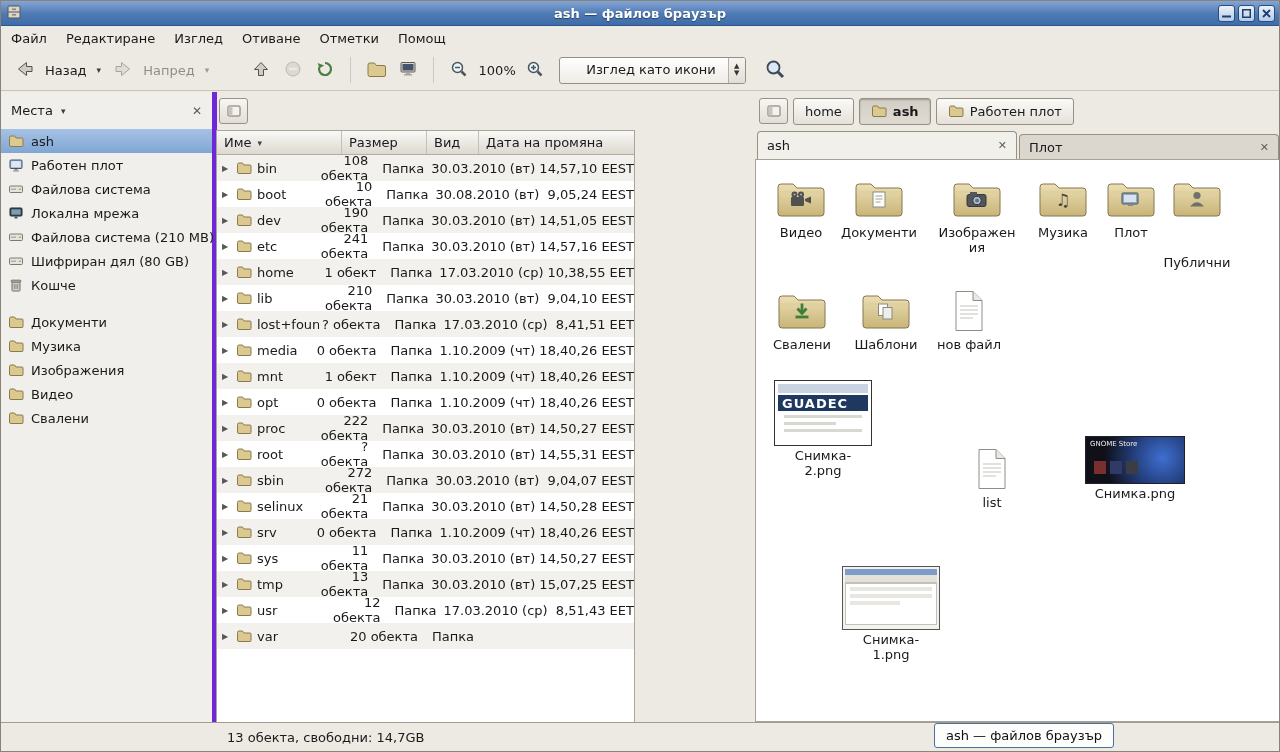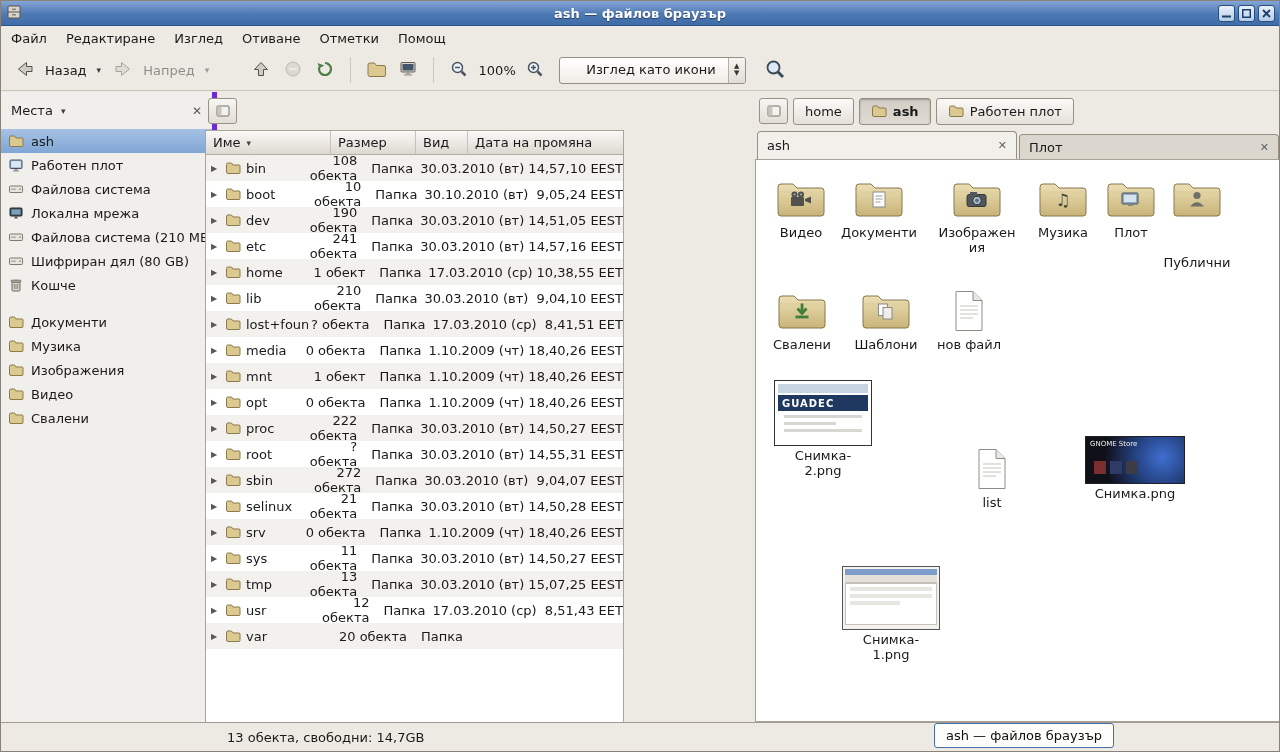--- a/index.html
+++ b/index.html
@@ -42,21 +42,21 @@
   .sidebar{position:absolute;left:0;top:91px;width:216px;bottom:29px;background:#f1efeb;border-right:5px solid #6d28d9;}
   .sidebar-header{height:37px;display:flex;align-items:center;padding:0 10px;gap:8px;}
   .sidebar-header .close{margin-left:auto;color:#5a5a5a;font-size:12px;}
   .side-item{height:24px;display:flex;align-items:center;gap:7px;padding:0 7px;}
   .side-item.selected{background:linear-gradient(#a6c2e4,#80a6d4);}
   .side-item.group-start{margin-top:13px;}
   .side-item .s-icon{width:16px;height:16px;flex:none;}
   .side-item .s-label{white-space:nowrap;}
 
   
-  .pane-list{position:absolute;left:200px;top:91px;width:423px;bottom:29px;}
+  .pane-list{position:absolute;left:211px;top:91px;width:423px;bottom:29px;}
   .pane-mini{height:38px;display:flex;align-items:center;padding-left:7px;}
   .mini-btn{width:29px;height:26px;border:1px solid #999284;border-radius:3px;
     background:linear-gradient(#f8f6f3,#e2ded6);display:flex;align-items:center;justify-content:center;}
   .listview{position:absolute;left:4px;right:0;top:38px;bottom:0;background:#fff;
     border:1px solid #aba598;border-bottom:none;}
   .lv-header{display:flex;height:24px;background:linear-gradient(#faf9f7,#ddd9d1);border-bottom:1px solid #b2ada3;}
   .lv-h{display:flex;align-items:center;gap:6px;padding:0 7px;border-right:1px solid #c6c1b7;}
   .lv-h.h-name{width:125px;}
   .lv-h.h-size{width:85px;}
   .lv-h.h-type{width:52px;}
@@ -88,21 +88,21 @@
   .ivitem{position:absolute;display:flex;flex-direction:column;align-items:center;width:86px;}
   .ivitem.image{width:110px;}
   .ivlabel{margin-top:3px;text-align:center;font-size:13px;line-height:1.15;overflow-wrap:anywhere;max-width:96px;}
   .ivitem.folder .ivlabel.wrap{width:80px;}
   .ivitem.image .ivlabel.wrap{width:64px;}
 
   
   .thumb{border:1px solid #333;background:#fff;}
   .t-web{width:98px;height:66px;padding:3px;}
   .tw-hd{height:9px;background:#c8d4e2;margin-bottom:2px;}
-  .tw-banner{height:16px;background:#1f3860;color:#fff;font-size:10px;display:flex;align-items:center;
+  .tw-banner{height:16px;background:#1f3860;color:#fff;font-size:13px;display:flex;align-items:center;
     padding-left:4px;letter-spacing:1px;font-weight:bold;}
   .twl{height:3px;background:#d8d8d2;margin:4px 6px 0;}
   .twl.s{width:58%;}
   .t-store{width:100px;height:48px;position:relative;border:1px solid #20202a;
     background:radial-gradient(circle at 78% 45%, #3f6fd0 0%, #24407f 35%, #101018 72%);}
   .ts-text{position:absolute;left:4px;top:3px;color:#eee;font-size:7px;white-space:nowrap;}
   .ts-sq{position:absolute;width:12px;height:13px;}
   .ts-a{left:8px;top:24px;background:#7a2e2e;}
   .ts-b{left:24px;top:24px;background:#303a66;}
   .ts-c{left:40px;top:24px;background:#3c3c44;}
@@ -376,21 +376,21 @@
           <div class="lv-row">
             <span class="cell-name">
               <span class="expander">▶</span>
               <span class="mini-folder"><svg width="16" height="16" viewBox="0 0 16 16">
                   <path d="M1.5 4.5 q0-1.5 1.5-1.5 h3.5 l1.5 2 h6 q1 0 1 1 v6.5 q0 1-1 1 h-11 q-1.5 0-1.5-1.5 z" fill="#dbc98f" stroke="#8a7b4c"></path>
                 </svg></span>
               <span>boot</span>
             </span>
             <span class="cell-size">10 обекта</span>
             <span class="cell-type">Папка</span>
-            <span class="cell-date">30.10.2010 (вт)  9,05,24 EEST</span>
+            <span class="cell-date">30.08.2010 (вт)  9,05,24 EEST</span>
           </div>
           <div class="lv-row odd">
             <span class="cell-name">
               <span class="expander">▶</span>
               <span class="mini-folder"><svg width="16" height="16" viewBox="0 0 16 16">
                   <path d="M1.5 4.5 q0-1.5 1.5-1.5 h3.5 l1.5 2 h6 q1 0 1 1 v6.5 q0 1-1 1 h-11 q-1.5 0-1.5-1.5 z" fill="#dbc98f" stroke="#8a7b4c"></path>
                 </svg></span>
               <span>dev</span>
             </span>
             <span class="cell-size">190 обекта</span>

